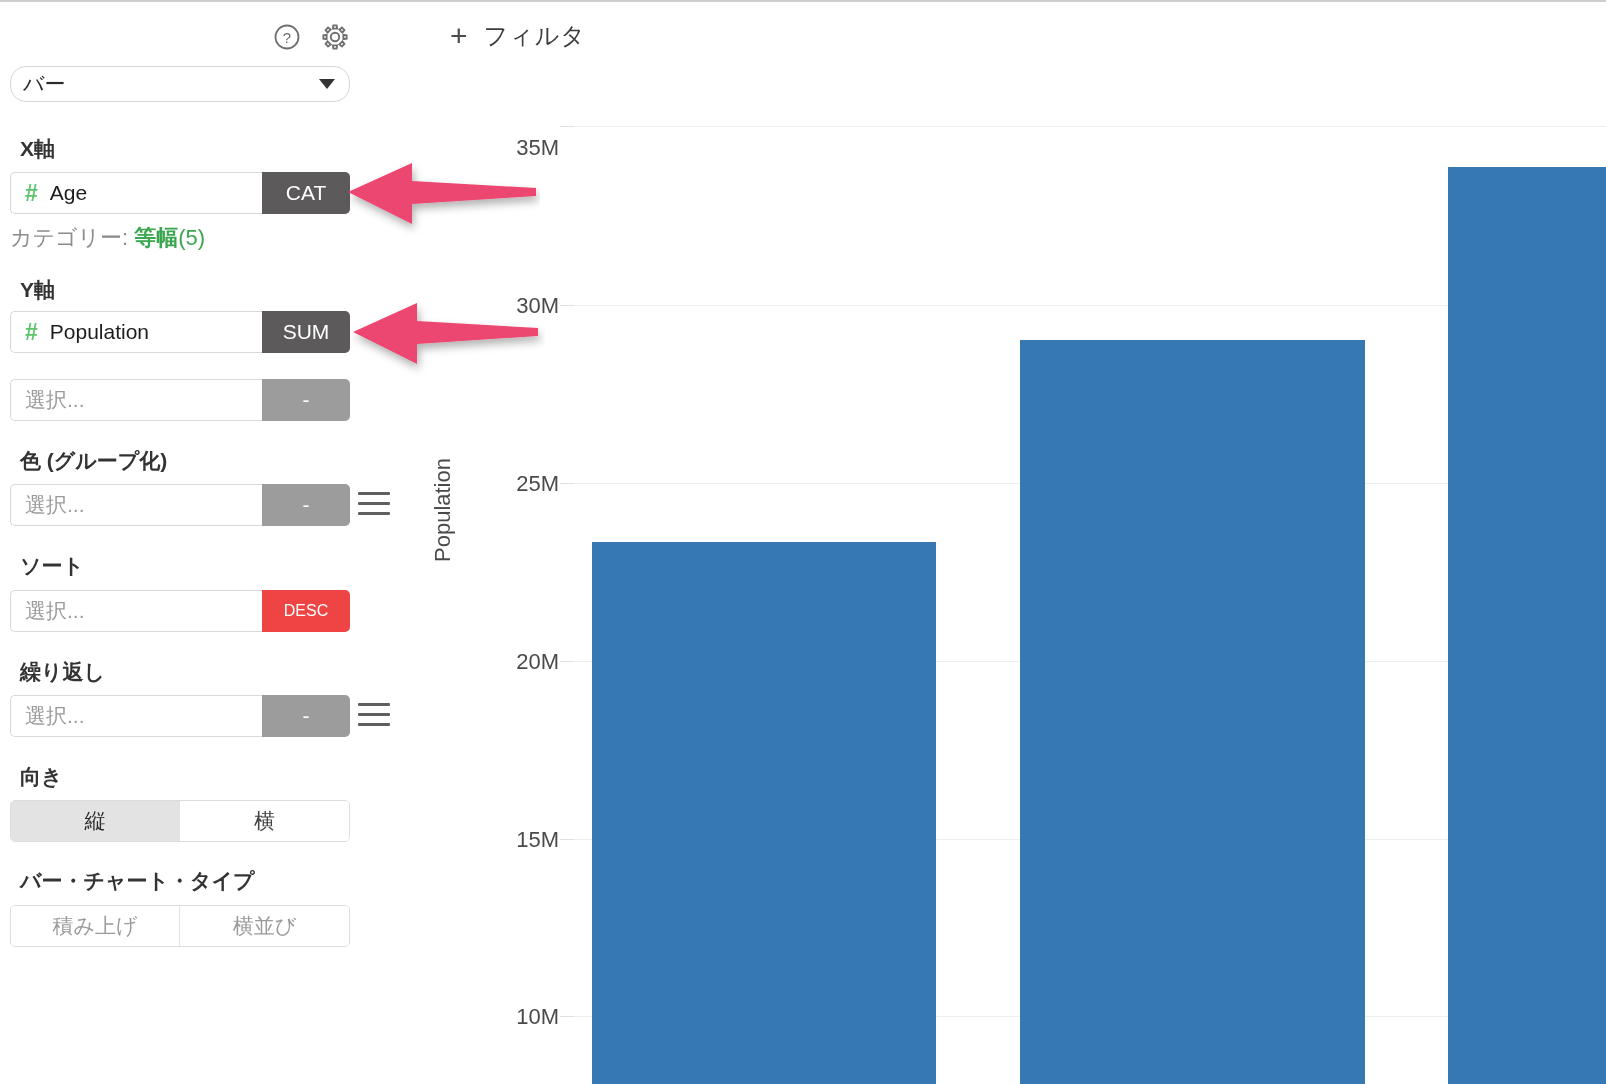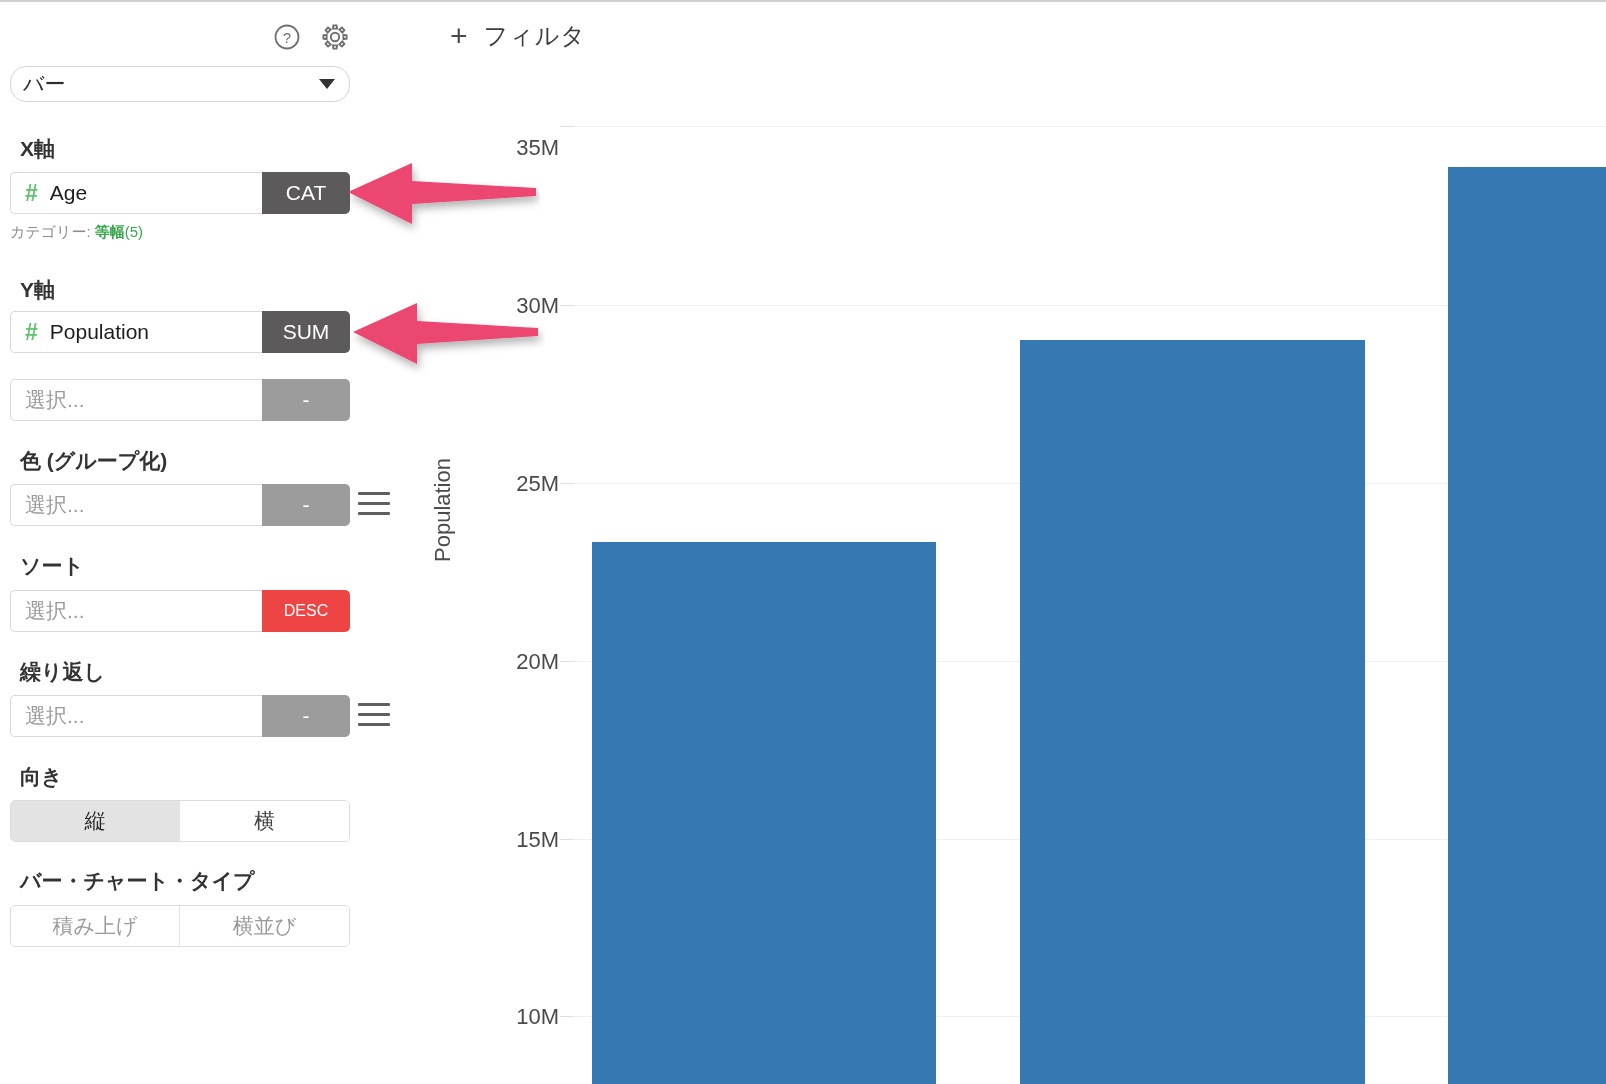--- a/index.html
+++ b/index.html
@@ -76,21 +76,21 @@
     display:flex; align-items:center; justify-content:center;
     color:#fff; font-size:21px;
     border-radius:0 5px 5px 0;
   }
   .field .badge.dark { background:#5c5a5a; }
   .field .badge.mid  { background:#9c9c9c; }
   .field .badge.sort { background:#ef4444; font-size:16px; }
 
   .subnote {
     position:absolute; left:10px;
-    font-size:15px; color:#8c8c8c;
+    font-size:22px; color:#8c8c8c;
   }
   .subnote b { color:#3aa750; font-weight:bold; }
   .subnote .cnt { color:#3aa750; font-weight:normal; }
 
   .hamburger {
     position:absolute; width:32px; height:26px; cursor:pointer;
   }
   .hamburger i {
     display:block; height:3px; background:#5f5f5f; border-radius:1px;
     margin-bottom:7px;

